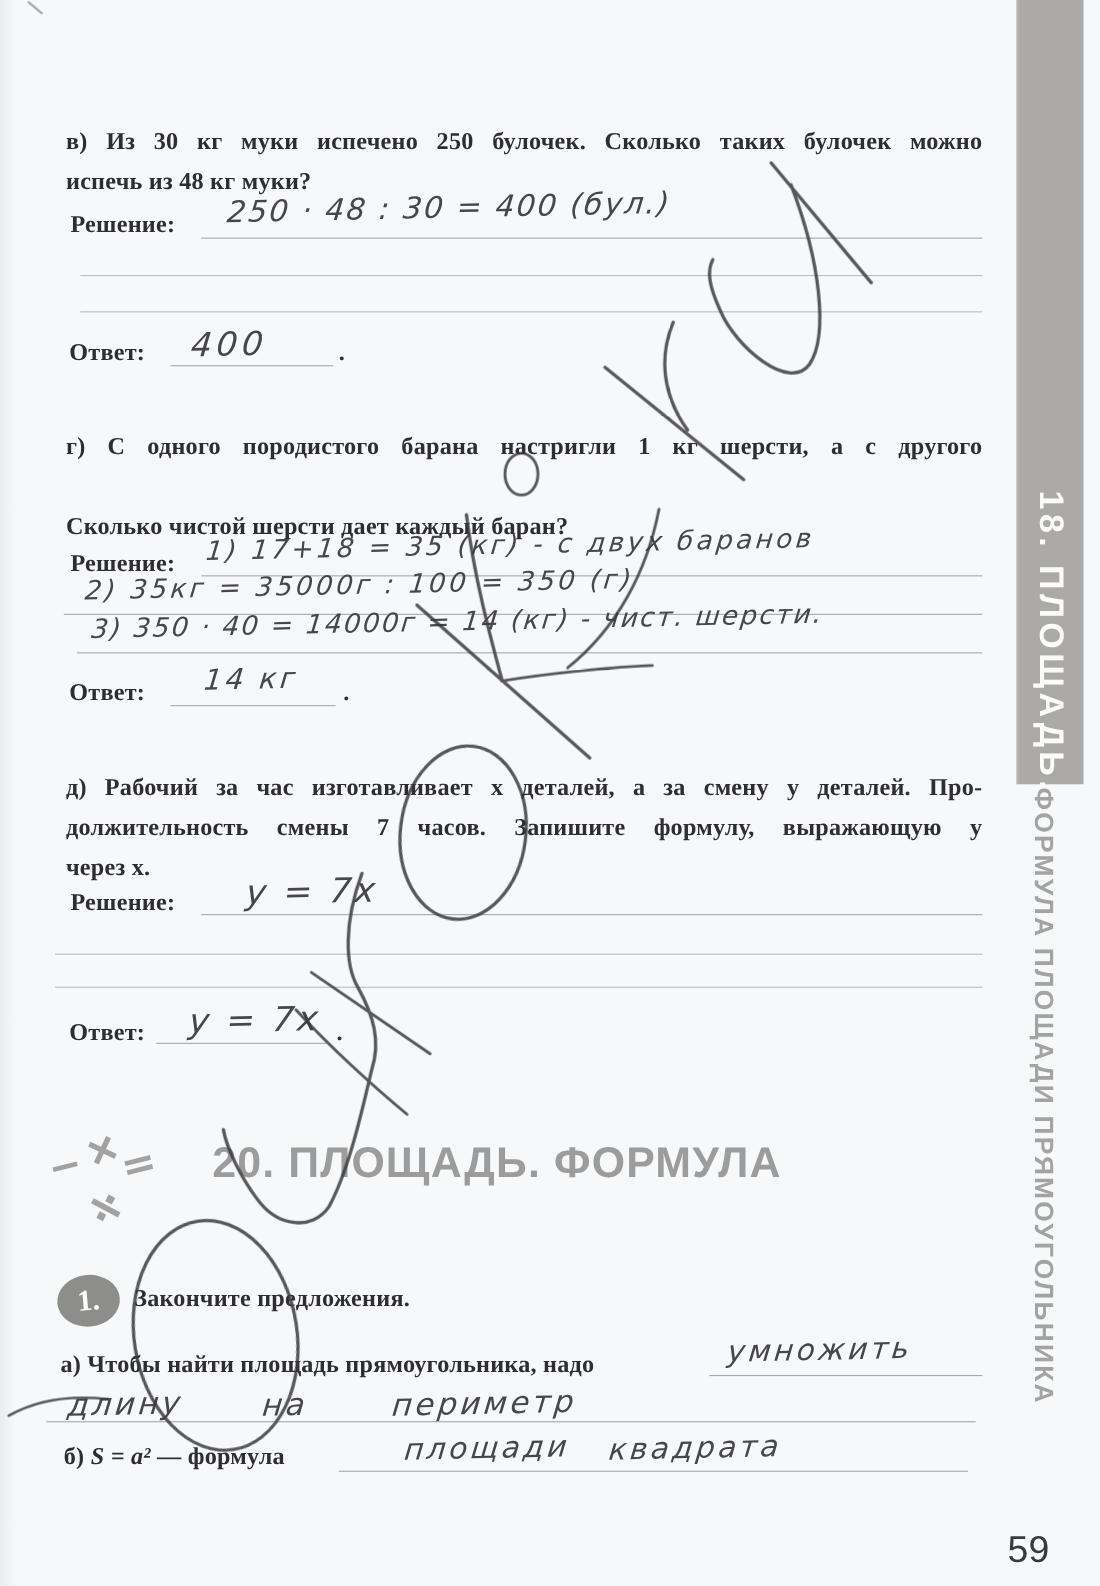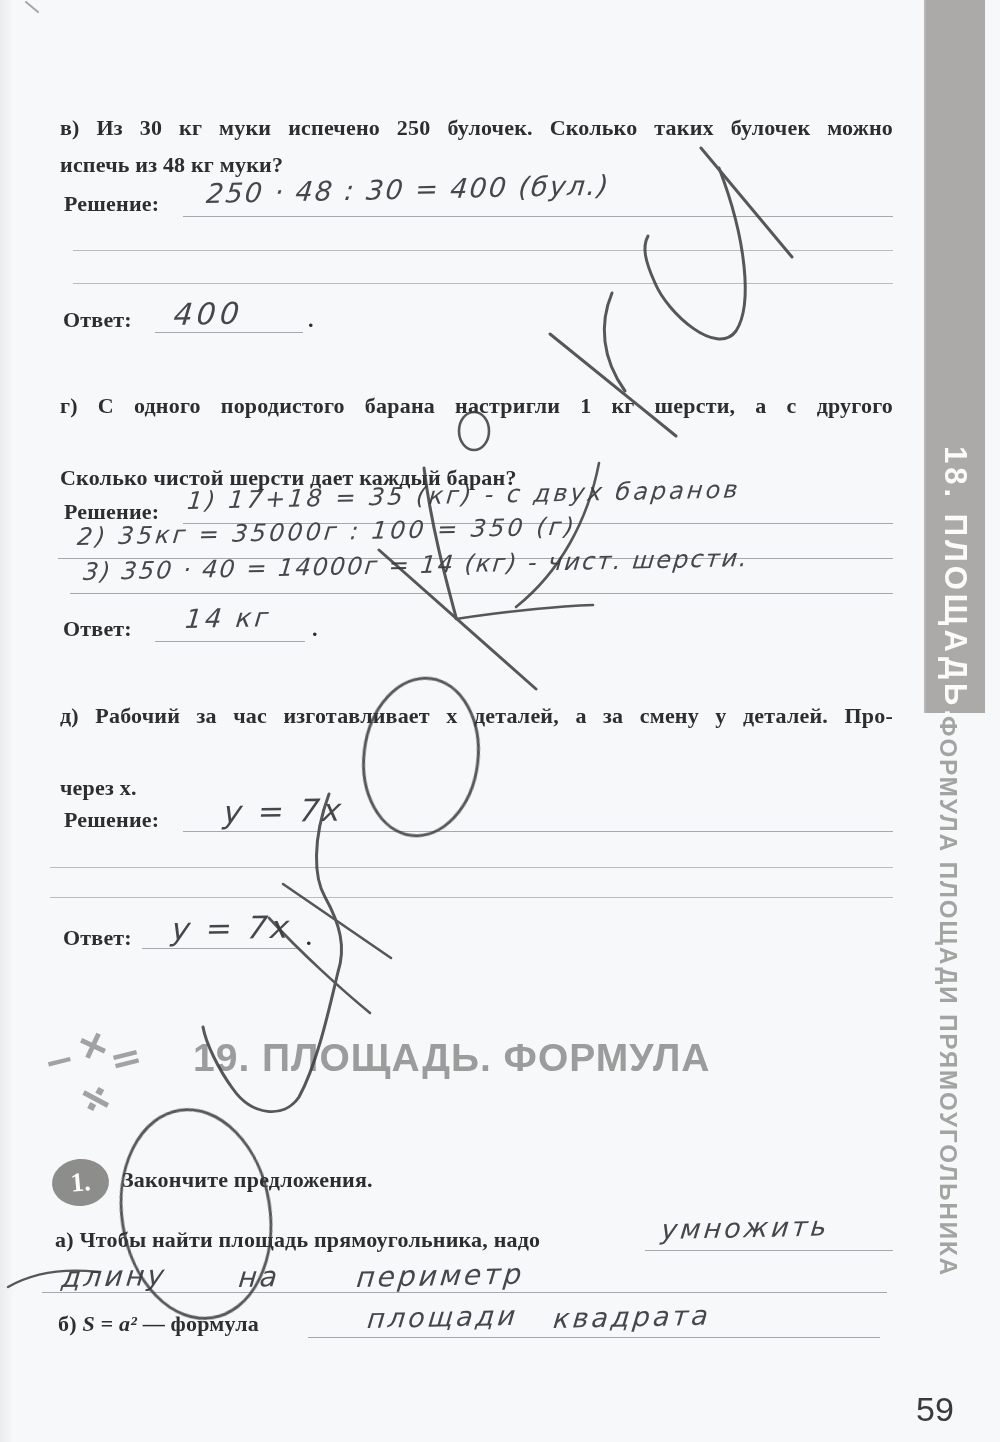--- a/index.html
+++ b/index.html
@@ -63,40 +63,41 @@
 
   <div class="rule fill" style="left:70px;top:593px;width:823px"></div>
   <div class="hand" style="left:82px;top:558px;font-size:24px;letter-spacing:2px">3) 350 · 40 = 14000г = 14 (кг) - чист. шерсти.</div>
 
   <div class="abs print" style="left:63px;top:616px">Ответ:</div>
   <div class="rule fill" style="left:155px;top:641px;width:150px"></div>
   <div class="hand" style="left:184px;top:604px;font-size:26px;letter-spacing:3px">14 кг</div>
   <div class="abs print" style="left:312px;top:616px">.</div>
 
   <div class="abs print jline" style="left:60px;top:703px">д) Рабочий за час изготавливает x деталей, а за смену y деталей. Про-</div>
+  <div class="abs print jline" style="left:60px;top:739px">должительность смены 7 часов. Запишите формулу, выражающую y</div>
   <div class="abs print" style="left:60px;top:775px">через x.</div>
 
   <div class="abs print" style="left:64px;top:807px">Решение:</div>
   <div class="rule fill" style="left:183px;top:831px;width:710px"></div>
   <div class="hand" style="left:222px;top:794px;font-size:31px;letter-spacing:3px">y = 7x</div>
 
   <div class="rule" style="left:50px;top:867px;width:843px"></div>
   <div class="rule" style="left:50px;top:897px;width:843px"></div>
 
   <div class="abs print" style="left:63px;top:925px">Ответ:</div>
   <div class="rule fill" style="left:142px;top:948px;width:155px"></div>
   <div class="hand" style="left:170px;top:911px;font-size:31px;letter-spacing:3px">y = 7x</div>
   <div class="abs print" style="left:306px;top:925px">.</div>
 
   <div class="sym" style="left:76px;top:1020px;font-size:42px;transform:rotate(25deg)">+</div>
   <div class="sym" style="left:44px;top:1040px;font-size:36px;transform:rotate(-14deg)">−</div>
   <div class="sym" style="left:110px;top:1036px;font-size:38px;transform:rotate(-14deg)">=</div>
   <div class="sym" style="left:78px;top:1072px;font-size:44px;transform:rotate(28deg)">÷</div>
 
-  <div class="abs heading" style="left:193px;top:1036px;color:#9c9c9c">19. ПЛОЩАДЬ. ФОРМУЛА</div>
+  <div class="abs heading" style="left:193px;top:1036px;color:#9c9c9c">20. ПЛОЩАДЬ. ФОРМУЛА</div>
 
   <div class="badge">
     <span>1.</span>
   </div>
   <div class="abs print" style="left:55px;top:1227px">а) Чтобы найти площадь прямоугольника, надо</div>
 
   <div class="abs print" style="left:122px;top:1167px">Закончите предложения.</div>
   <div class="rule fill" style="left:645px;top:1250px;width:248px"></div>
   <div class="hand" style="left:660px;top:1214px;font-size:27px;letter-spacing:3px">умножить</div>
 

